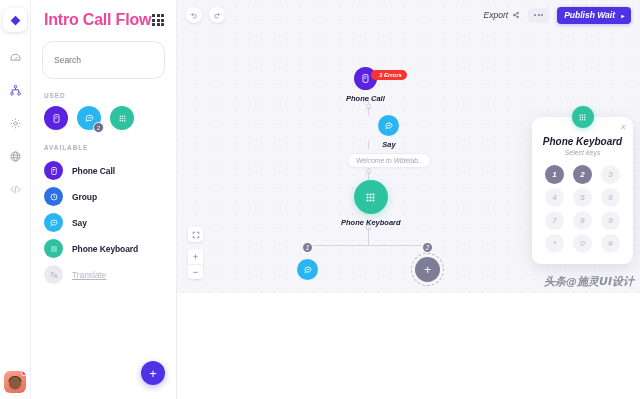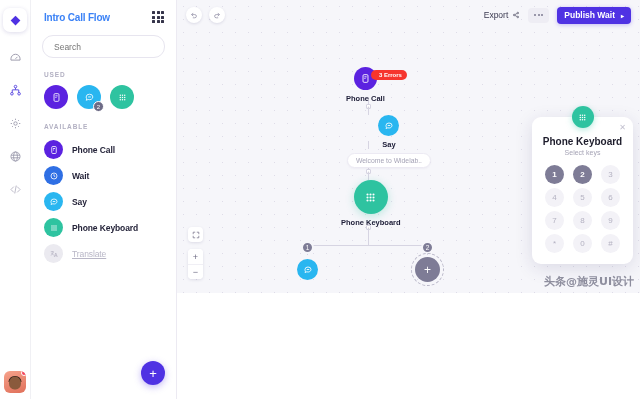--- a/index.html
+++ b/index.html
@@ -52,26 +52,26 @@
 
   
   .panel {
     width: 146px; flex: 0 0 146px; height: 399px; background: #ffffff;
     border-right: 1px solid #eceaf2; padding: 11px 0 0 0; position: relative;
   }
   .panel-head {
     display: flex; align-items: center; justify-content: space-between;
     padding: 0 12px 0 13px; margin-bottom: 12px;
   }
-  .panel-title { font-size: 10px; font-weight: bold; color: #3b82f6; letter-spacing: -.2px; }
+  .panel-title { font-size: 16px; font-weight: bold; color: #ec4899; letter-spacing: -.2px; }
   .grid-icon { display: grid; grid-template-columns: repeat(3,3px); gap: 1.5px; cursor: pointer; }
   .grid-icon i { width: 3px; height: 3px; background: #35344a; border-radius: .5px; display: block; }
 
   .search {
-    margin: 0 11px 13px 11px; height: 23px; border: 1px solid #e7e5ef;
+    margin: 0 11px 13px 11px; height: 38px; border: 1px solid #e7e5ef;
     border-radius: 11px; display: flex; align-items: center; padding: 0 11px;
   }
   .search input {
     border: none; outline: none; font-size: 8.5px; color: #9a98ac;
     font-family: "Liberation Sans", sans-serif; width: 100%; background: transparent;
   }
   .sec-label {
     font-size: 6.5px; font-weight: bold; letter-spacing: .9px;
     color: #b2b0c2; padding: 0 13px; margin-bottom: 7px;
   }
@@ -97,20 +97,21 @@
     display: flex; align-items: center; justify-content: center;
     font-size: 13px; box-shadow: 0 2px 7px rgba(79,50,227,.35); cursor: pointer;
   }
 
   
   .canvas {
     flex: 1; height: 293px; position: relative; overflow: hidden;
     background-color: #f6f6fa;
     background-image: radial-gradient(circle, #dedce8 0.7px, transparent 0.7px);
     background-size: 13px 13px;
+    font-style: italic;
   }
   .topbar {
     position: absolute; top: 0; left: 0; right: 0; height: 30px;
     display: flex; align-items: center; justify-content: space-between;
     padding: 0 9px 0 9px; z-index: 20;
   }
   .rbtn {
     width: 16px; height: 16px; border-radius: 50%; background: #fff;
     box-shadow: 0 1px 3px rgba(40,30,90,.13); display: flex;
     align-items: center; justify-content: center; cursor: pointer;
@@ -317,21 +318,21 @@
         <span class="avail-name">Phone Call</span>
       </div>
 
       <div class="avail-item">
         <div class="avail-dot" style="background:#2f6fe4">
           <svg width="10" height="10" viewBox="0 0 20 20" fill="none" stroke="#fff" stroke-width="1.6">
             <circle cx="10" cy="10" r="6"></circle>
               <path d="M10 6.5V10l2.5 1.5"></path>
           </svg>
         </div>
-        <span class="avail-name">Wait</span>
+        <span class="avail-name">Group</span>
       </div>
 
       <div class="avail-item">
         <div class="avail-dot" style="background:#29b6f0">
           <svg width="10" height="10" viewBox="0 0 20 20" fill="none" stroke="#fff" stroke-width="1.6">
             <path d="M4 9a6 5 0 1112 0 6 5 0 01-8.4 4.6L4 15l1-2.6A5 5 0 014 9z"></path>
               <path d="M7.5 9h5"></path>
           </svg>
         </div>
         <span class="avail-name">Say</span>

